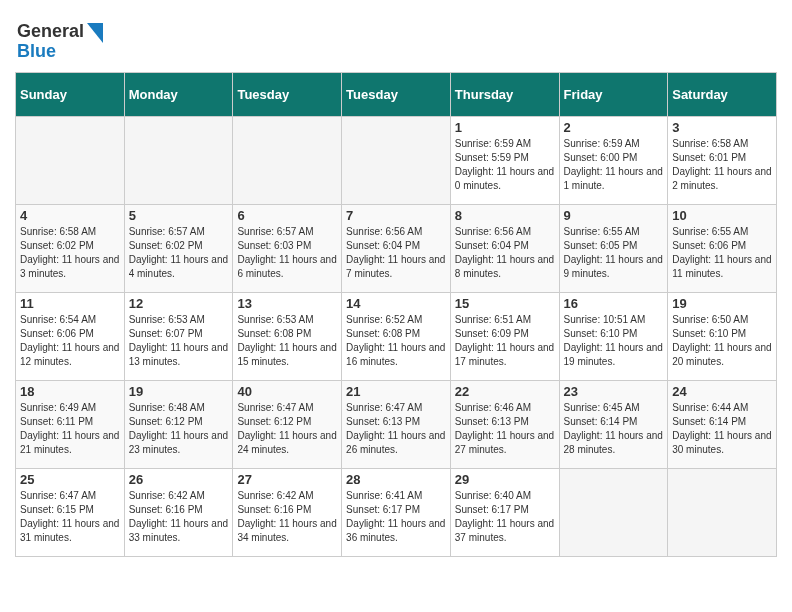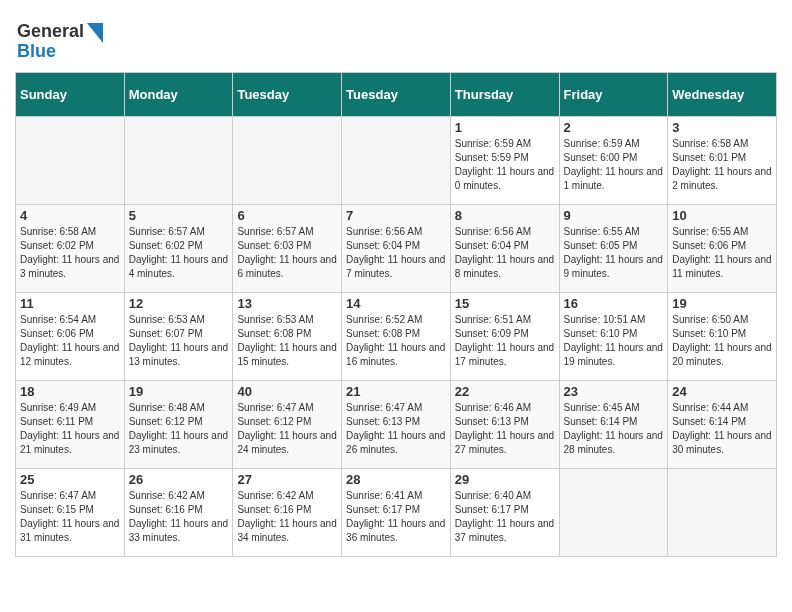--- a/index.html
+++ b/index.html
@@ -102,21 +102,21 @@
 
   <table class="calendar-table">
     <thead>
       <tr>
       <th>Sunday</th>
           <th>Monday</th>
           <th>Tuesday</th>
           <th>Tuesday</th>
           <th>Thursday</th>
           <th>Friday</th>
-          <th>Wednesday</th>
+          <th>Saturday</th>
         </tr>
     </thead>
     <tbody id="calendar-body">
     <tr>
           <td class="empty-cell"></td>
           <td class="empty-cell"></td>
           <td class="empty-cell"></td>
           <td class="empty-cell"></td>
           <td>
             <span class="day-num">1</span>

